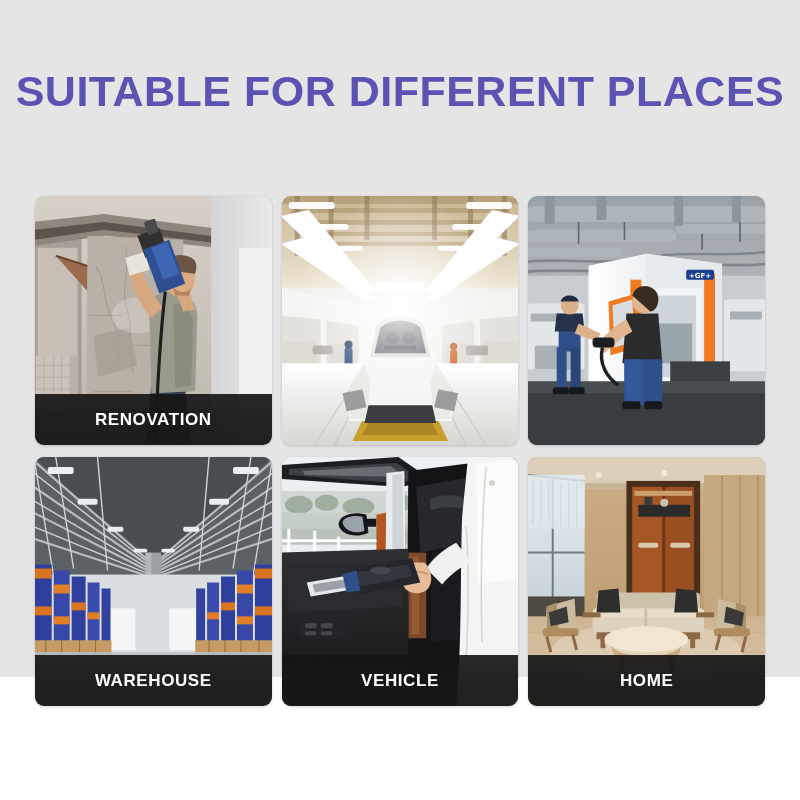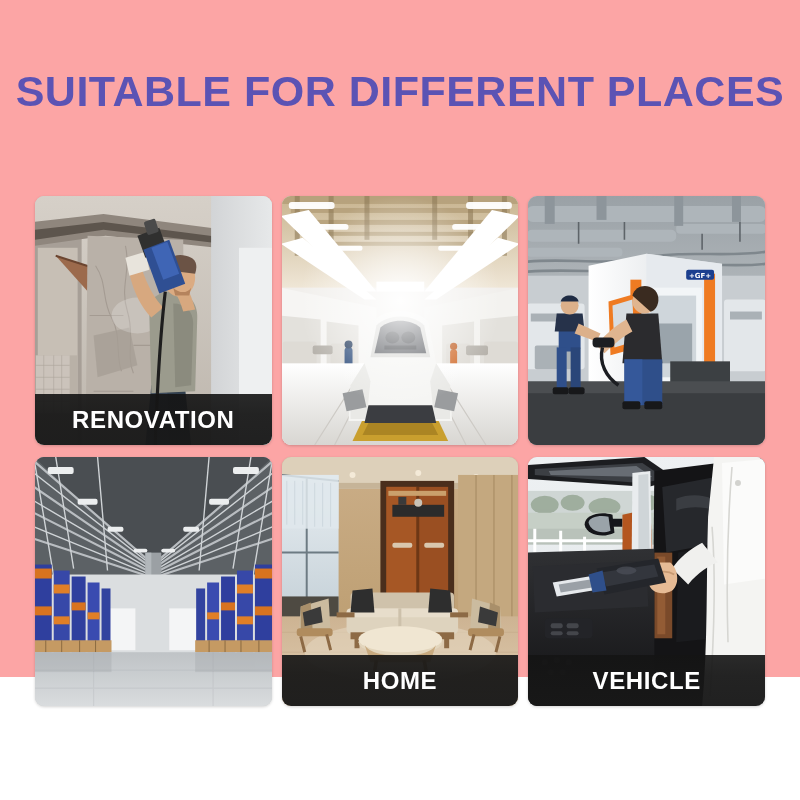--- a/index.html
+++ b/index.html
@@ -13,21 +13,21 @@
 
   body {
     font-family: "Liberation Sans", sans-serif;
     position: relative;
     overflow: hidden;
   }
 
   .page {
     width: 800px;
     height: 677px;
-    background: #fca5a5;
+    background: #e5e5e5;
     position: relative;
   }
 
   
   .page-title {
     position: absolute;
     top: 66px;
     left: 0;
     width: 800px;
     text-align: center;
@@ -78,21 +78,21 @@
     bottom: 0;
     height: 51px;
     background: linear-gradient(180deg, rgba(20,20,20,0.90) 0%, rgba(22,22,22,0.94) 40%, rgba(24,24,24,0.96) 100%);
     display: flex;
     align-items: center;
     justify-content: center;
   }
 
   .tile-caption-text {
     color: #ffffff;
-    font-size: 24px;
+    font-size: 17px;
     font-weight: 700;
     letter-spacing: 0.6px;
     line-height: 26px;
     text-transform: uppercase;
     font-family: "Liberation Sans", sans-serif;
     white-space: nowrap;
   }
 </style>
 </head>
 <body>
@@ -460,20 +460,124 @@
 
         <rect x="0" y="196" width="240" height="54" fill="url(#wh-floor)"></rect>
         <g opacity="0.3" stroke="#aeb2b5" stroke-width="1.2" fill="none">
           <path d="M0 214h240M0 232h240M60 196v54M180 196v54"></path>
         </g>
         <g opacity="0.22" fill="#8e9296">
           <rect x="0" y="196" width="78" height="20"></rect>
           <rect x="162" y="196" width="78" height="20"></rect>
         </g>
       </svg>
+      <div class="tile-caption">
+        <span class="tile-caption-text">WAREHOUSE</span>
+      </div>
+    </div>
+
+    <div class="tile">
+      <svg class="tile-photo" viewBox="0 0 240 250" preserveAspectRatio="xMidYMid slice">
+        <defs>
+          <linearGradient id="v-sky" x1="0" y1="0" x2="0" y2="1">
+            <stop offset="0" stop-color="#eef1f3"></stop>
+              <stop offset="1" stop-color="#dfe4e6"></stop>
+          </linearGradient>
+          <linearGradient id="v-door" x1="0" y1="0" x2="0" y2="1">
+            <stop offset="0" stop-color="#303134"></stop>
+              <stop offset="1" stop-color="#131315"></stop>
+          </linearGradient>
+        </defs>
+
+        <rect width="240" height="250" fill="url(#v-sky)"></rect>
+        <rect x="0" y="34" width="240" height="26" fill="#cfd6d4"></rect>
+        <g fill="#8fa08c" opacity="0.75">
+          <ellipse cx="18" cy="48" rx="14" ry="9"></ellipse>
+            <ellipse cx="46" cy="46" rx="12" ry="8"></ellipse>
+          <ellipse cx="78" cy="50" rx="16" ry="9"></ellipse>
+            <ellipse cx="120" cy="46" rx="14" ry="8"></ellipse>
+          <ellipse cx="160" cy="49" rx="13" ry="8"></ellipse>
+        </g>
+        <rect x="0" y="56" width="240" height="18" fill="#c6cfc6"></rect>
+        <rect x="0" y="72" width="240" height="16" fill="#b9c2ba"></rect>
+
+        <path d="M0 8 L118 0 L150 22 L122 30 L0 22 Z" fill="#1c1d20"></path>
+        <path d="M8 12 L116 6 L140 22 L114 26 L8 18 Z" fill="#3c3f44"></path>
+
+        <path d="M22 14 L110 9 L126 20 L24 18 Z" fill="#8c949c" opacity="0.55"></path>
+
+        <g>
+          <path d="M58 68 C58 58 74 54 86 58 L88 76 C76 82 60 78 58 68 Z" fill="#15161a"></path>
+          <path d="M62 66 C62 60 74 58 82 60 L84 74 C74 78 64 74 62 66 Z" fill="#9aa3a9"></path>
+          <rect x="86" y="62" width="10" height="8" fill="#15161a"></rect>
+        </g>
+
+        <path d="M96 58 L124 52 L126 92 L96 94 Z" fill="#b4561f"></path>
+
+        <g stroke="#ffffff" stroke-width="3">
+          <path d="M34 74v22M58 80v18M8 72v24"></path>
+          <path d="M0 84h96"></path>
+        </g>
+
+        <path d="M106 16 L124 14 L128 250 L104 250 Z" fill="#e9ecee"></path>
+        <path d="M112 18 L122 17 L126 250 L112 250 Z" fill="#cfd5d8"></path>
+
+        <path d="M128 14 L240 0 L240 250 L126 250 Z" fill="#141416"></path>
+        <path d="M136 30 L200 18 L206 84 L140 96 Z" fill="#26282c"></path>
+
+        <path d="M150 42 C170 34 196 40 200 58 C186 50 164 48 150 54 Z" fill="#3a3d42"></path>
+
+        <path d="M152 96 L200 88 L206 180 L150 186 Z" fill="#1a1b1e"></path>
+
+        <rect x="128" y="96" width="18" height="86" fill="#7a4a2a"></rect>
+        <rect x="131" y="100" width="8" height="78" fill="#935c35"></rect>
+
+        <path d="M0 96 L128 92 L128 250 L0 250 Z" fill="url(#v-door)"></path>
+        <path d="M6 110 L120 104 L122 150 L8 156 Z" fill="#2b2c30"></path>
+
+        <path d="M26 126 L74 118 L78 132 L30 140 Z" fill="#e6e9ec"></path>
+        <path d="M32 128 L70 122 L72 130 L34 136 Z" fill="#9aa0a6"></path>
+
+        <rect x="18" y="162" width="48" height="20" rx="4" fill="#232428"></rect>
+        <g fill="#44464b">
+          <rect x="24" y="167" width="12" height="5" rx="2"></rect>
+          <rect x="40" y="167" width="12" height="5" rx="2"></rect>
+          <rect x="24" y="175" width="12" height="4" rx="2"></rect>
+          <rect x="40" y="175" width="12" height="4" rx="2"></rect>
+        </g>
+
+        <g opacity="0.55" fill="#3a3c40">
+          <circle cx="18" cy="206" r="3"></circle>
+            <circle cx="30" cy="204" r="3"></circle>
+          <circle cx="42" cy="206" r="3"></circle>
+            <circle cx="24" cy="216" r="3"></circle>
+          <circle cx="36" cy="216" r="3"></circle>
+        </g>
+
+        <path d="M188 0 L240 0 L240 250 L176 250 C182 190 180 120 182 60 Z" fill="#f4f4f2"></path>
+        <path d="M196 6 L240 2 L240 122 L198 128 Z" fill="#fbfbfa"></path>
+        <g stroke="#d6d6d2" stroke-width="1.6" fill="none">
+          <path d="M206 10 C202 60 200 120 202 186"></path>
+          <path d="M186 70 C190 120 188 180 184 240"></path>
+        </g>
+        <circle cx="212" cy="26" r="3" fill="#d2d2ce"></circle>
+
+        <path d="M176 86 C164 92 152 102 146 112 L162 128 C172 116 184 108 192 106 Z" fill="#f0f0ee"></path>
+
+        <path d="M134 106 C126 108 120 116 122 126 C124 136 136 140 146 134 C154 128 152 112 144 106 Z" fill="#e6bb95"></path>
+        <path d="M128 118 C134 114 142 114 148 118" stroke="#c79a73" stroke-width="1.8" fill="none"></path>
+
+        <path d="M70 112 L132 102 L140 126 L78 138 Z" fill="#24262b"></path>
+        <path d="M74 116 L128 108 L132 120 L80 130 Z" fill="#33363d"></path>
+        <path d="M62 118 L76 114 L80 134 L66 136 Z" fill="#2f4f8a"></path>
+        <ellipse cx="100" cy="114" rx="10" ry="4" fill="#4a4e56" opacity="0.8"></ellipse>
+      </svg>
+      <div class="tile-caption">
+        <span class="tile-caption-text">VEHICLE</span>
+      </div>
     </div>
 
     <div class="tile">
       <svg class="tile-photo" viewBox="0 0 240 250" preserveAspectRatio="xMidYMid slice">
         <defs>
           <linearGradient id="h-wall" x1="0" y1="0" x2="0" y2="1">
             <stop offset="0" stop-color="#cbae88"></stop>
               <stop offset="1" stop-color="#b79869"></stop>
           </linearGradient>
           <linearGradient id="h-floor" x1="0" y1="0" x2="0" y2="1">
@@ -564,115 +668,14 @@
         <ellipse cx="120" cy="186" rx="42" ry="13" fill="#e3d6bd"></ellipse>
         <ellipse cx="120" cy="183" rx="42" ry="13" fill="#f0e6d2"></ellipse>
         <path d="M84 188 C90 204 150 204 156 188 L150 206 L90 206 Z" fill="#c9ab80"></path>
         <path d="M96 204 L94 216M144 204 L146 216" stroke="#b08c5e" stroke-width="3.6"></path>
       </svg>
       <div class="tile-caption">
         <span class="tile-caption-text">HOME</span>
       </div>
     </div>
 
-    <div class="tile">
-      <svg class="tile-photo" viewBox="0 0 240 250" preserveAspectRatio="xMidYMid slice">
-        <defs>
-          <linearGradient id="v-sky" x1="0" y1="0" x2="0" y2="1">
-            <stop offset="0" stop-color="#eef1f3"></stop>
-              <stop offset="1" stop-color="#dfe4e6"></stop>
-          </linearGradient>
-          <linearGradient id="v-door" x1="0" y1="0" x2="0" y2="1">
-            <stop offset="0" stop-color="#303134"></stop>
-              <stop offset="1" stop-color="#131315"></stop>
-          </linearGradient>
-        </defs>
-
-        <rect width="240" height="250" fill="url(#v-sky)"></rect>
-        <rect x="0" y="34" width="240" height="26" fill="#cfd6d4"></rect>
-        <g fill="#8fa08c" opacity="0.75">
-          <ellipse cx="18" cy="48" rx="14" ry="9"></ellipse>
-            <ellipse cx="46" cy="46" rx="12" ry="8"></ellipse>
-          <ellipse cx="78" cy="50" rx="16" ry="9"></ellipse>
-            <ellipse cx="120" cy="46" rx="14" ry="8"></ellipse>
-          <ellipse cx="160" cy="49" rx="13" ry="8"></ellipse>
-        </g>
-        <rect x="0" y="56" width="240" height="18" fill="#c6cfc6"></rect>
-        <rect x="0" y="72" width="240" height="16" fill="#b9c2ba"></rect>
-
-        <path d="M0 8 L118 0 L150 22 L122 30 L0 22 Z" fill="#1c1d20"></path>
-        <path d="M8 12 L116 6 L140 22 L114 26 L8 18 Z" fill="#3c3f44"></path>
-
-        <path d="M22 14 L110 9 L126 20 L24 18 Z" fill="#8c949c" opacity="0.55"></path>
-
-        <g>
-          <path d="M58 68 C58 58 74 54 86 58 L88 76 C76 82 60 78 58 68 Z" fill="#15161a"></path>
-          <path d="M62 66 C62 60 74 58 82 60 L84 74 C74 78 64 74 62 66 Z" fill="#9aa3a9"></path>
-          <rect x="86" y="62" width="10" height="8" fill="#15161a"></rect>
-        </g>
-
-        <path d="M96 58 L124 52 L126 92 L96 94 Z" fill="#b4561f"></path>
-
-        <g stroke="#ffffff" stroke-width="3">
-          <path d="M34 74v22M58 80v18M8 72v24"></path>
-          <path d="M0 84h96"></path>
-        </g>
-
-        <path d="M106 16 L124 14 L128 250 L104 250 Z" fill="#e9ecee"></path>
-        <path d="M112 18 L122 17 L126 250 L112 250 Z" fill="#cfd5d8"></path>
-
-        <path d="M128 14 L240 0 L240 250 L126 250 Z" fill="#141416"></path>
-        <path d="M136 30 L200 18 L206 84 L140 96 Z" fill="#26282c"></path>
-
-        <path d="M150 42 C170 34 196 40 200 58 C186 50 164 48 150 54 Z" fill="#3a3d42"></path>
-
-        <path d="M152 96 L200 88 L206 180 L150 186 Z" fill="#1a1b1e"></path>
-
-        <rect x="128" y="96" width="18" height="86" fill="#7a4a2a"></rect>
-        <rect x="131" y="100" width="8" height="78" fill="#935c35"></rect>
-
-        <path d="M0 96 L128 92 L128 250 L0 250 Z" fill="url(#v-door)"></path>
-        <path d="M6 110 L120 104 L122 150 L8 156 Z" fill="#2b2c30"></path>
-
-        <path d="M26 126 L74 118 L78 132 L30 140 Z" fill="#e6e9ec"></path>
-        <path d="M32 128 L70 122 L72 130 L34 136 Z" fill="#9aa0a6"></path>
-
-        <rect x="18" y="162" width="48" height="20" rx="4" fill="#232428"></rect>
-        <g fill="#44464b">
-          <rect x="24" y="167" width="12" height="5" rx="2"></rect>
-          <rect x="40" y="167" width="12" height="5" rx="2"></rect>
-          <rect x="24" y="175" width="12" height="4" rx="2"></rect>
-          <rect x="40" y="175" width="12" height="4" rx="2"></rect>
-        </g>
-
-        <g opacity="0.55" fill="#3a3c40">
-          <circle cx="18" cy="206" r="3"></circle>
-            <circle cx="30" cy="204" r="3"></circle>
-          <circle cx="42" cy="206" r="3"></circle>
-            <circle cx="24" cy="216" r="3"></circle>
-          <circle cx="36" cy="216" r="3"></circle>
-        </g>
-
-        <path d="M188 0 L240 0 L240 250 L176 250 C182 190 180 120 182 60 Z" fill="#f4f4f2"></path>
-        <path d="M196 6 L240 2 L240 122 L198 128 Z" fill="#fbfbfa"></path>
-        <g stroke="#d6d6d2" stroke-width="1.6" fill="none">
-          <path d="M206 10 C202 60 200 120 202 186"></path>
-          <path d="M186 70 C190 120 188 180 184 240"></path>
-        </g>
-        <circle cx="212" cy="26" r="3" fill="#d2d2ce"></circle>
-
-        <path d="M176 86 C164 92 152 102 146 112 L162 128 C172 116 184 108 192 106 Z" fill="#f0f0ee"></path>
-
-        <path d="M134 106 C126 108 120 116 122 126 C124 136 136 140 146 134 C154 128 152 112 144 106 Z" fill="#e6bb95"></path>
-        <path d="M128 118 C134 114 142 114 148 118" stroke="#c79a73" stroke-width="1.8" fill="none"></path>
-
-        <path d="M70 112 L132 102 L140 126 L78 138 Z" fill="#24262b"></path>
-        <path d="M74 116 L128 108 L132 120 L80 130 Z" fill="#33363d"></path>
-        <path d="M62 118 L76 114 L80 134 L66 136 Z" fill="#2f4f8a"></path>
-        <ellipse cx="100" cy="114" rx="10" ry="4" fill="#4a4e56" opacity="0.8"></ellipse>
-      </svg>
-      <div class="tile-caption">
-        <span class="tile-caption-text">VEHICLE</span>
-      </div>
-    </div>
-
   </div>
 </div>
 
 </body></html>

